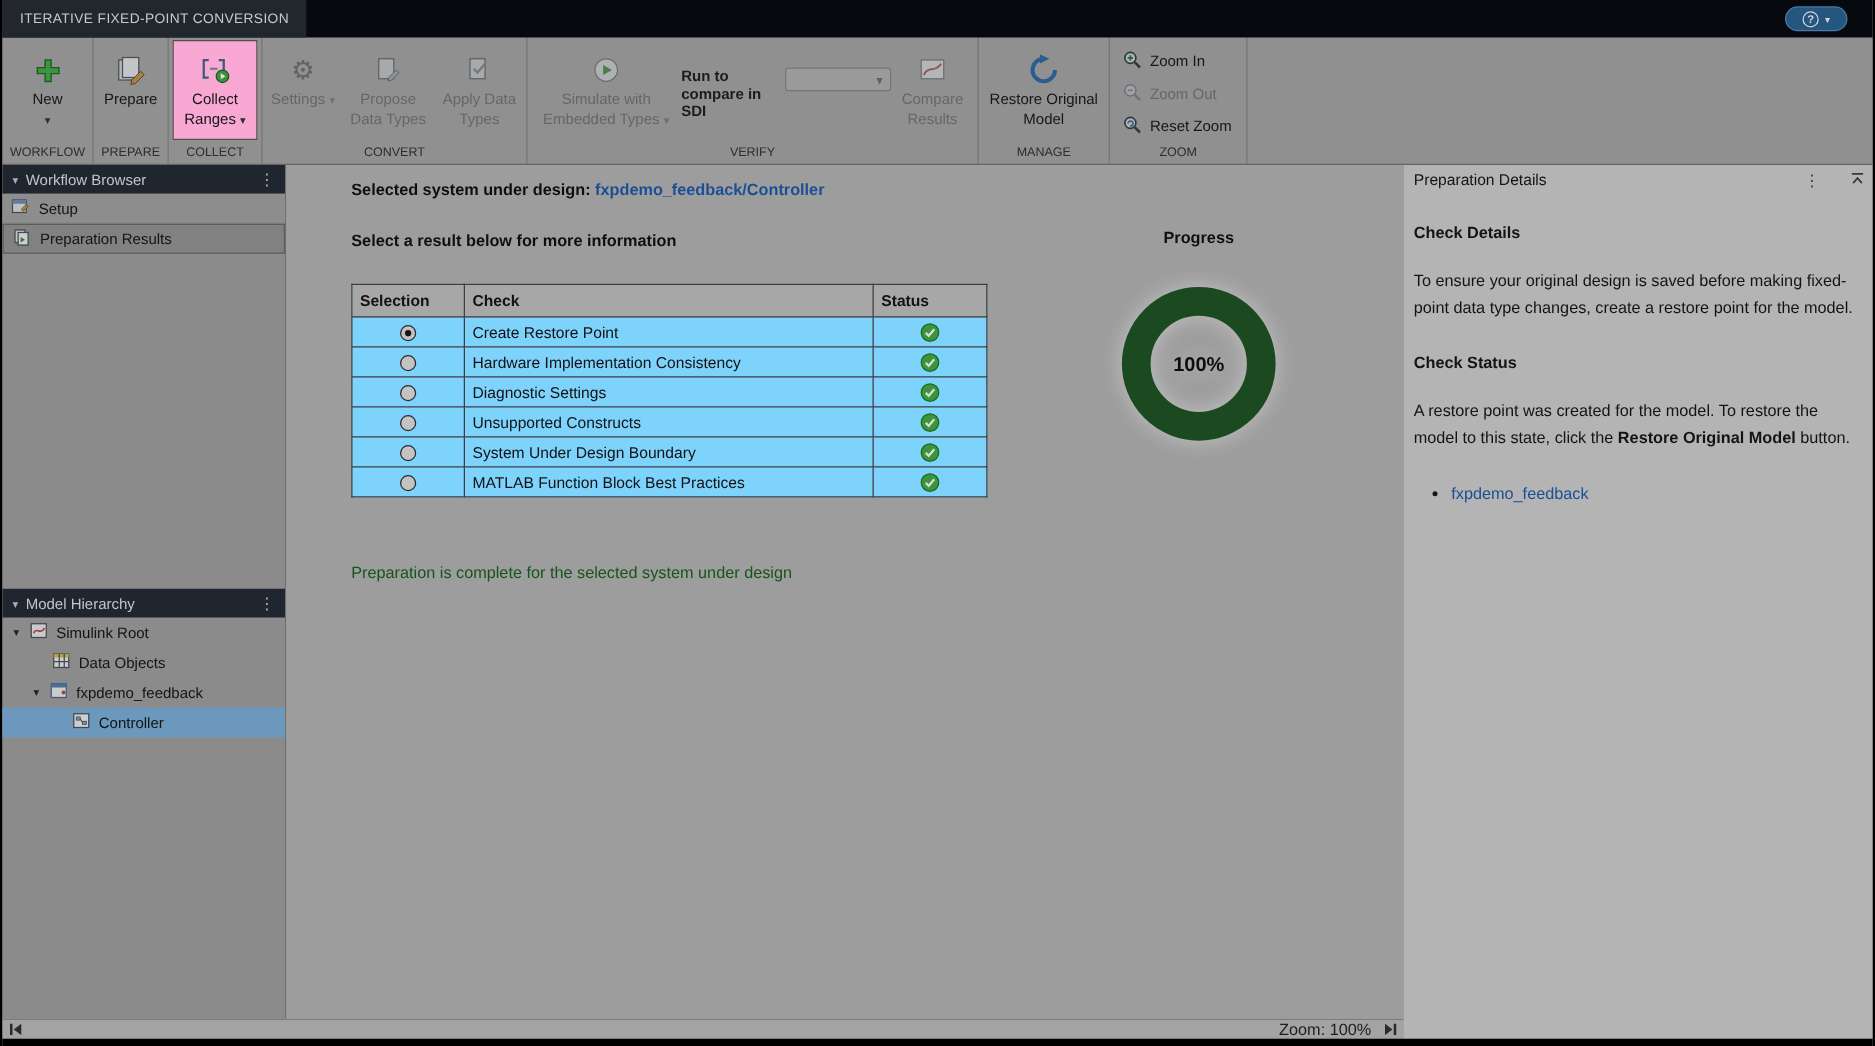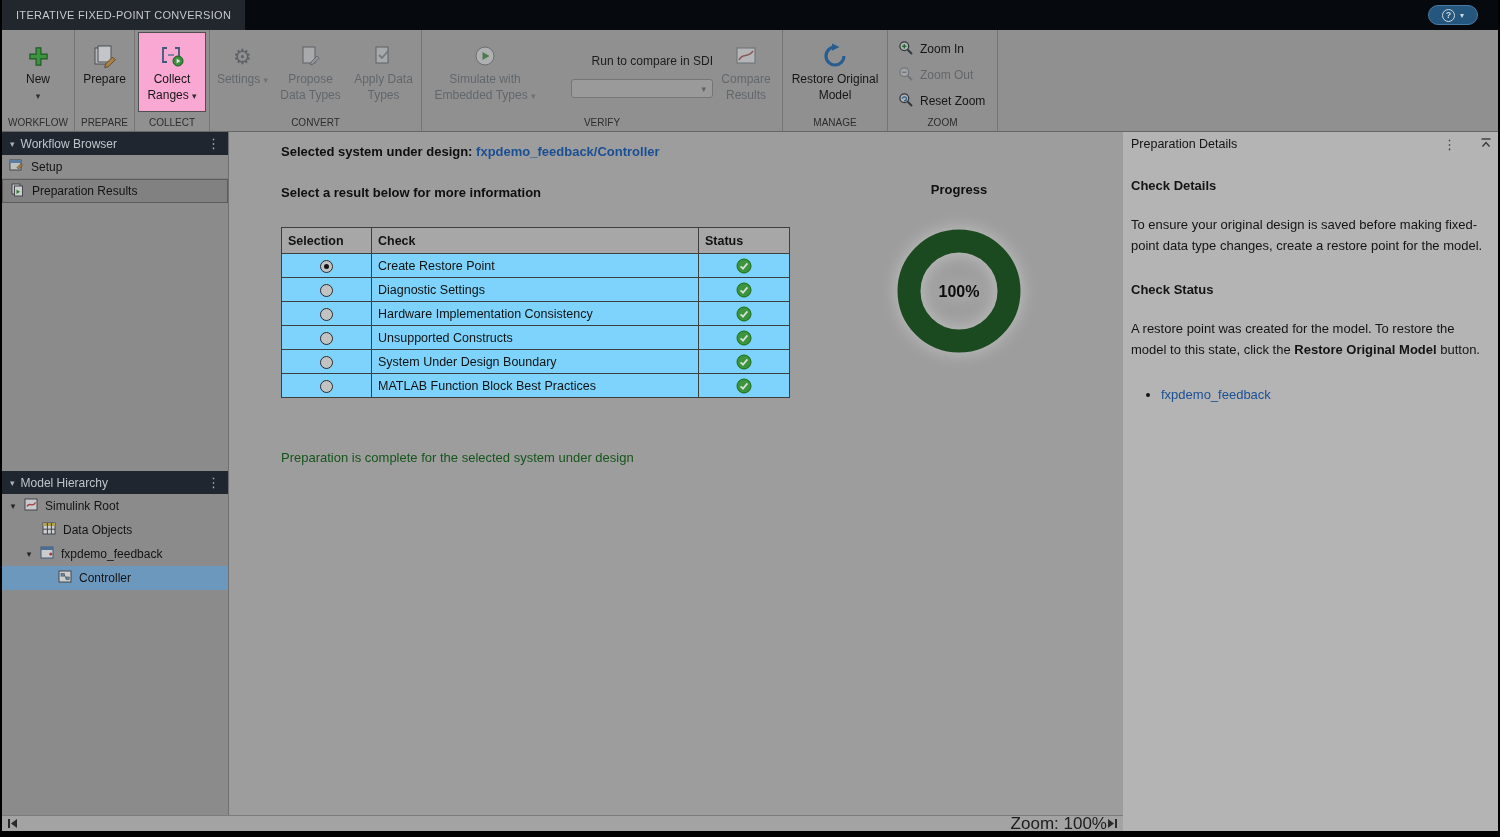--- a/index.html
+++ b/index.html
@@ -25,21 +25,21 @@
   .rlabel { height:17px; font-size:10px; color:#2c2c2c; display:flex; align-items:center; justify-content:center; }
   .rbtn { display:flex; flex-direction:column; align-items:center; padding-top:8px; margin:2px 1px; font-size:12px; color:#161616; cursor:pointer; }
   .rbtn .ricon { height:32px; display:flex; align-items:center; justify-content:center; }
   .rbtn .lbl { line-height:1.3; text-align:center; }
   .rbtn.disabled { color:#63676b; cursor:default; }
   .chev { font-size:9px; color:#2f2f2f; }
   .disabled .chev { color:#6d7175; }
   .rbtn.selected { background:#f9a8d4; border:1px solid #4f4f4f; padding-top:7px; }
   .gear-glyph { font-size:21px; color:#5f6367; line-height:1; }
   
-  .sdi-stack { display:flex; flex-direction:column; align-items:flex-end; padding-top:24px; gap:11px; width:168px; }
+  .sdi-stack { display:flex; flex-direction:row; align-items:flex-start; padding-top:24px; gap:11px; width:168px;font-weight:bold; }
   .sdi-label { font-size:12px; color:#1c1c1c; }
   .sdi-combo { width:142px; height:19px; background:#9a9a9a; border:1px solid #767676; border-radius:3px;
                display:flex; align-items:center; justify-content:flex-end; padding:0 6px; }
   .sdi-combo .chev { color:#5f6putting; color:#5f6367; }
   
   .zoom-col { display:flex; flex-direction:column; padding:6px 10px 0; }
   .zoom-btn { display:flex; align-items:center; gap:6px; font-size:12px; color:#161616; height:26px; cursor:pointer; }
   .zoom-btn.disabled { color:#63676b; cursor:default; }
 
   
@@ -86,21 +86,21 @@
   .details-header .kebab { color:#3a3a3a; font-size:13px; cursor:pointer; }
   .details-body { padding:20px 14px 0 8px; font-size:13px; color:#141414; line-height:1.6; }
   .details-body h4 { font-size:13px; font-weight:bold; margin-bottom:16px; }
   .details-body p { margin-bottom:24px;margin-top:18px; }
   .details-body ul { margin:0 0 0 30px; }
   .panel-link { color:#1b4f93; cursor:pointer; }
 
   
   .statusbar { height:16px; background:#a3a3a3; border-top:1px solid #7c7c7c; display:flex; align-items:center; padding:0 5px; flex:none; }
   .statusbar .spacer { flex:1; }
-  .zoom-level { font-size:17px; color:#1d1d1d; }
+  .zoom-level { font-size:13px; color:#1d1d1d; margin-right:10px; }
   .skip-btn { display:flex; align-items:center; cursor:pointer; }
 
   .bottom-edge { height:6px; background:#000; flex:none; }
 </style>
 </head>
 <body>
 
 <div class="app">
 
   <div class="titlebar">
@@ -393,29 +393,29 @@
               <tr>
                 <td class="td-sel"><span class="radio on"></span></td>
                 <td>Create Restore Point</td>
                 <td class="td-status"><svg class="status-ic" width="16" height="16" viewBox="0 0 16 16">
                       <circle cx="8" cy="8" r="7" fill="#3c953c" stroke="#1d6b1d"></circle>
                       <path d="M4.6 8.3 L7 10.6 L11.4 5.4" stroke="#d6ddd6" stroke-width="1.8" fill="none"></path>
                     </svg></td>
               </tr>
               <tr>
                 <td class="td-sel"><span class="radio"></span></td>
+                <td>Hardware Implementation Consistency</td>
+                <td class="td-status"><svg class="status-ic" width="16" height="16" viewBox="0 0 16 16">
+                      <circle cx="8" cy="8" r="7" fill="#3c953c" stroke="#1d6b1d"></circle>
+                      <path d="M4.6 8.3 L7 10.6 L11.4 5.4" stroke="#d6ddd6" stroke-width="1.8" fill="none"></path>
+                    </svg></td>
+              </tr>
+              <tr>
+                <td class="td-sel"><span class="radio"></span></td>
                 <td>Diagnostic Settings</td>
-                <td class="td-status"><svg class="status-ic" width="16" height="16" viewBox="0 0 16 16">
-                      <circle cx="8" cy="8" r="7" fill="#3c953c" stroke="#1d6b1d"></circle>
-                      <path d="M4.6 8.3 L7 10.6 L11.4 5.4" stroke="#d6ddd6" stroke-width="1.8" fill="none"></path>
-                    </svg></td>
-              </tr>
-              <tr>
-                <td class="td-sel"><span class="radio"></span></td>
-                <td>Hardware Implementation Consistency</td>
                 <td class="td-status"><svg class="status-ic" width="16" height="16" viewBox="0 0 16 16">
                       <circle cx="8" cy="8" r="7" fill="#3c953c" stroke="#1d6b1d"></circle>
                       <path d="M4.6 8.3 L7 10.6 L11.4 5.4" stroke="#d6ddd6" stroke-width="1.8" fill="none"></path>
                     </svg></td>
               </tr>
               <tr>
                 <td class="td-sel"><span class="radio"></span></td>
                 <td>Unsupported Constructs</td>
                 <td class="td-status"><svg class="status-ic" width="16" height="16" viewBox="0 0 16 16">
                       <circle cx="8" cy="8" r="7" fill="#3c953c" stroke="#1d6b1d"></circle>

